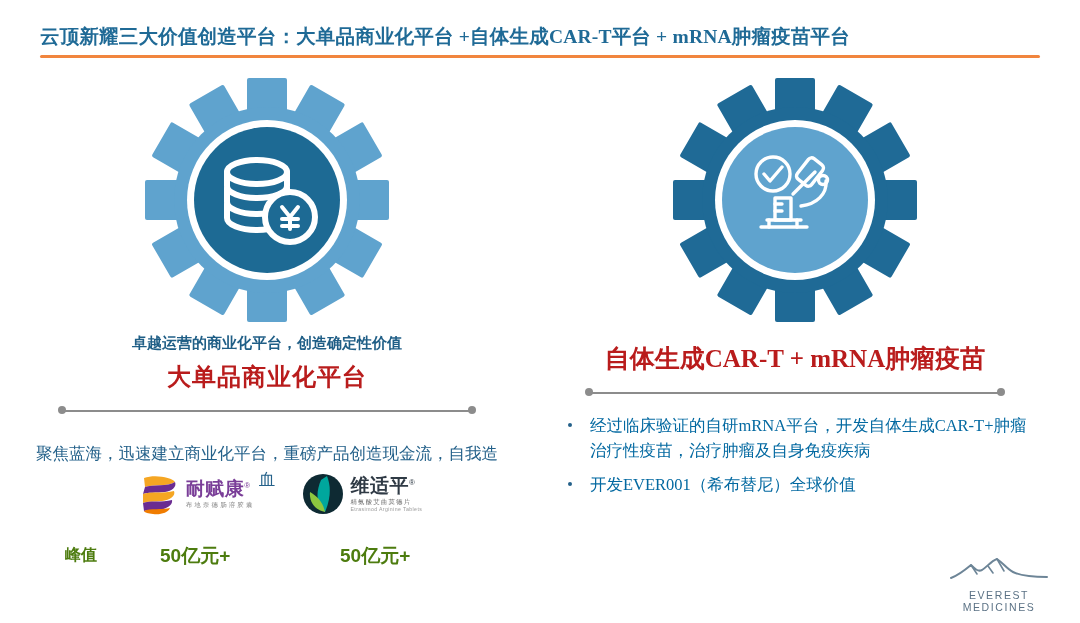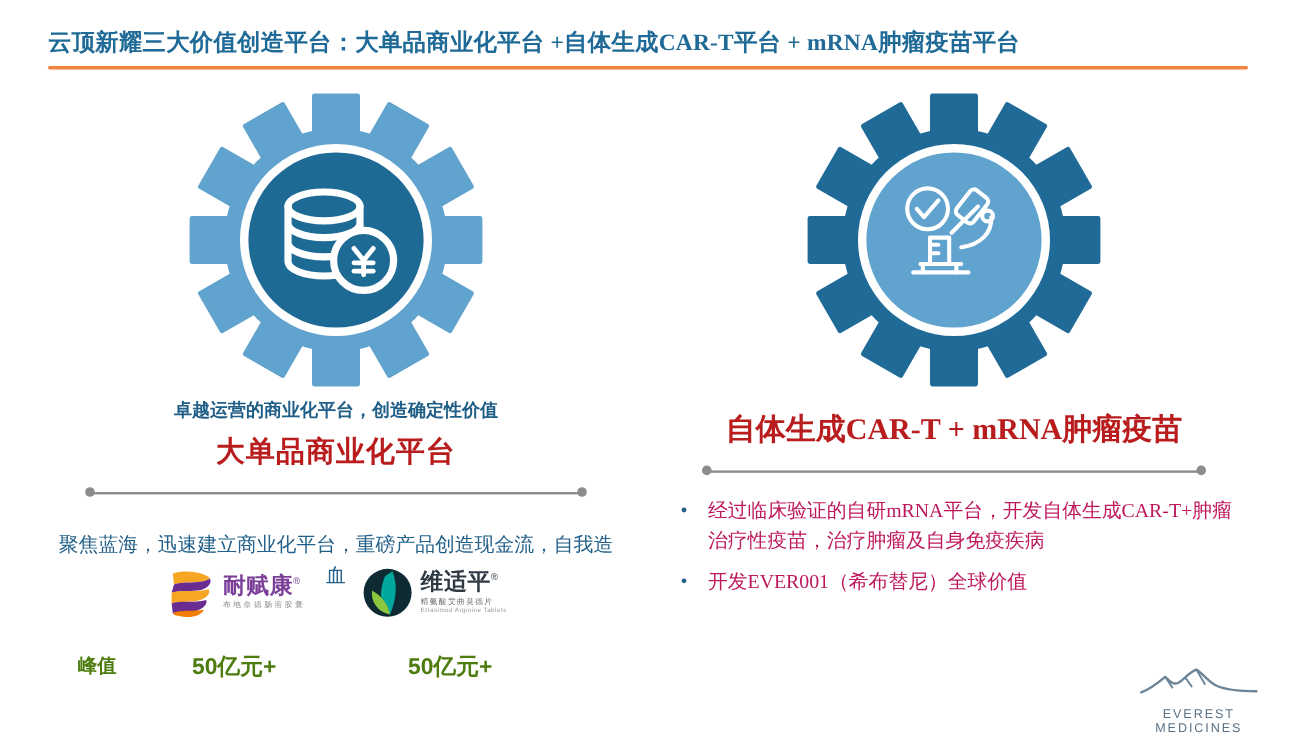--- a/index.html
+++ b/index.html
@@ -17,21 +17,21 @@
     font-family:"Liberation Serif","DejaVu Serif",serif;
     font-weight:bold;font-size:19.5px;line-height:26px;
     color:#1F6A96;letter-spacing:.2px;white-space:nowrap;
   }
   .title-rule{
     margin-top:5px;height:2.5px;width:1000px;background:#F1853E;border-radius:2px;
   }
 
   
   .col{position:absolute;top:74px;width:470px;}
-  .col-left{left:45px;}
+  .col-left{left:32px;}
   .col-right{left:560px;}
 
   .icon-zone{height:262px;display:flex;align-items:flex-start;justify-content:center;}
   .gear-svg{display:block;}
 
   .kicker{
     text-align:center;font-weight:bold;font-size:15px;line-height:22px;
     color:#1F5E86;margin-top:-4px;
   }
   .headline{
@@ -50,21 +50,21 @@
   .divider .dot.l{left:0;}
   .divider .dot.r{right:0;}
   .divider-left{width:418px;}
   .divider-right{width:420px;}
 
   
   .body-left{
     margin-top:26px;text-align:center;color:#24618A;
     font-size:16.5px;line-height:26px;font-weight:500;
   }
-  .bullets{margin:16px 0 0 0;padding:0;list-style:none;color:#be185d;}
+  .bullets{margin:16px 0 0 0;padding:0;list-style:none;color:#0369a1;}
   .bullets li{
     position:relative;padding-left:30px;margin-bottom:9px;
     font-size:16.5px;line-height:25px;text-align:left;
   }
   .bullets li .bullet-dot{
     position:absolute;left:8px;top:10px;width:4px;height:4px;border-radius:50%;
     background:#24618A;
   }
 
   

